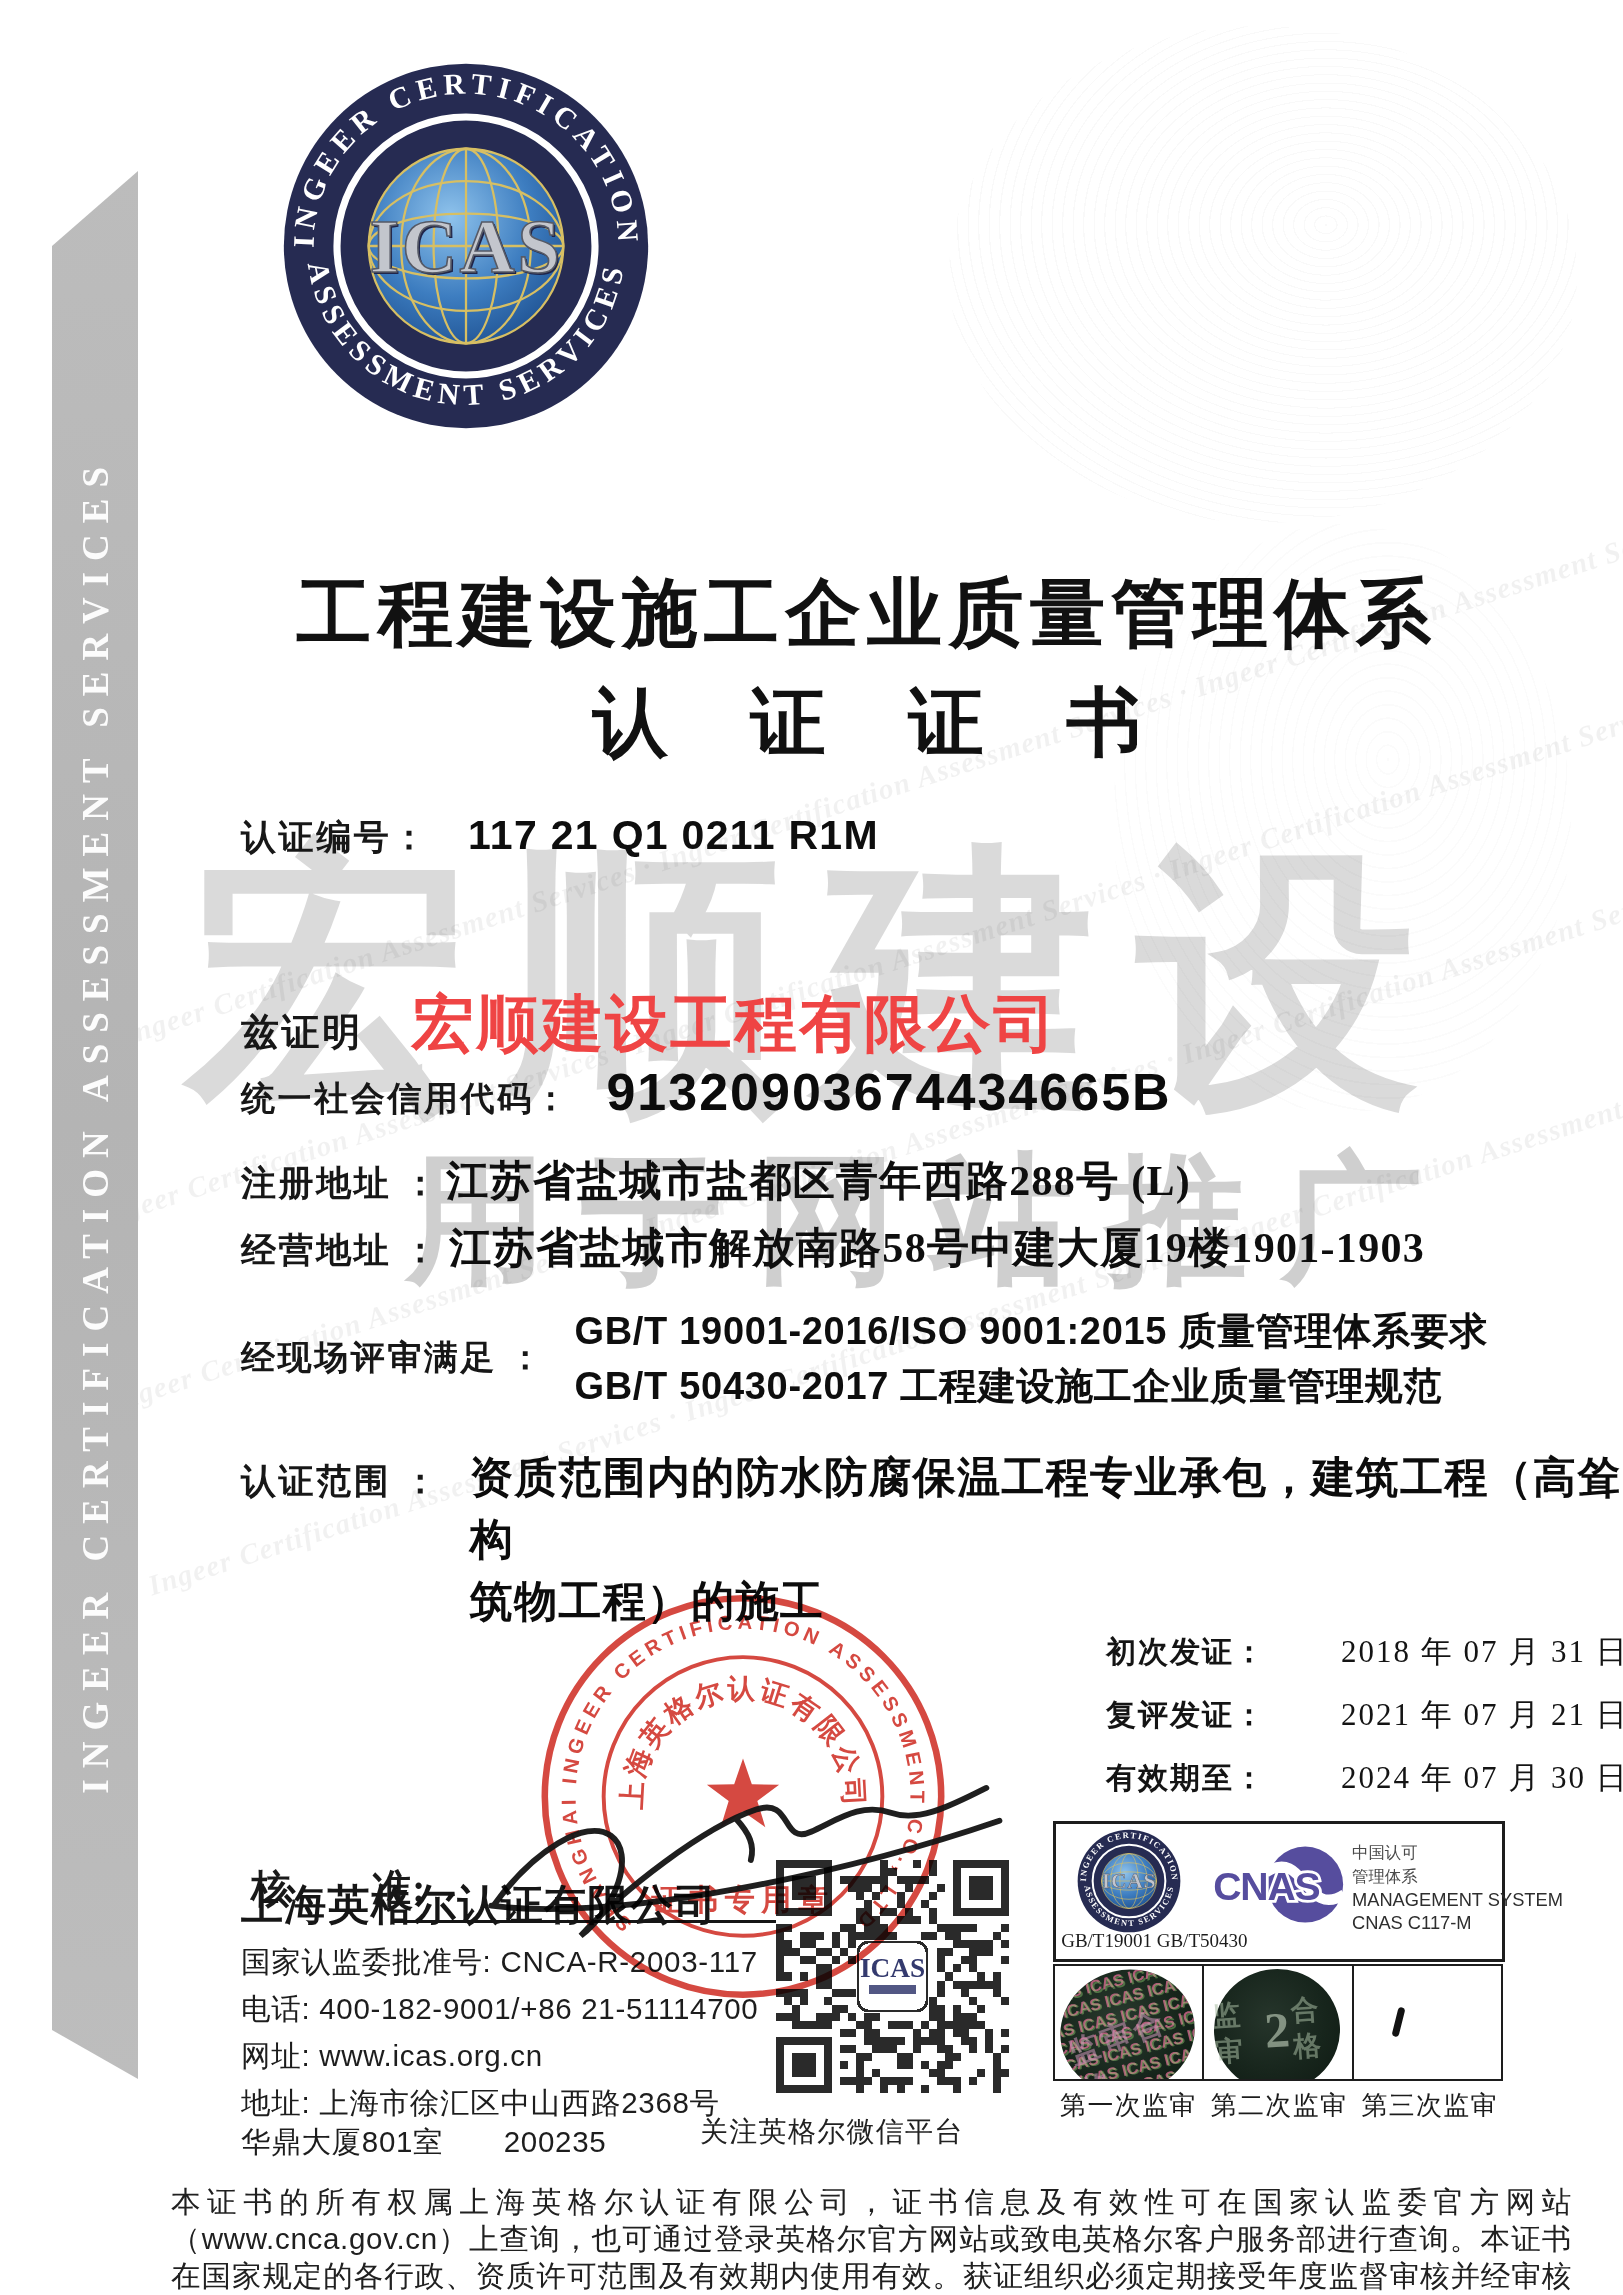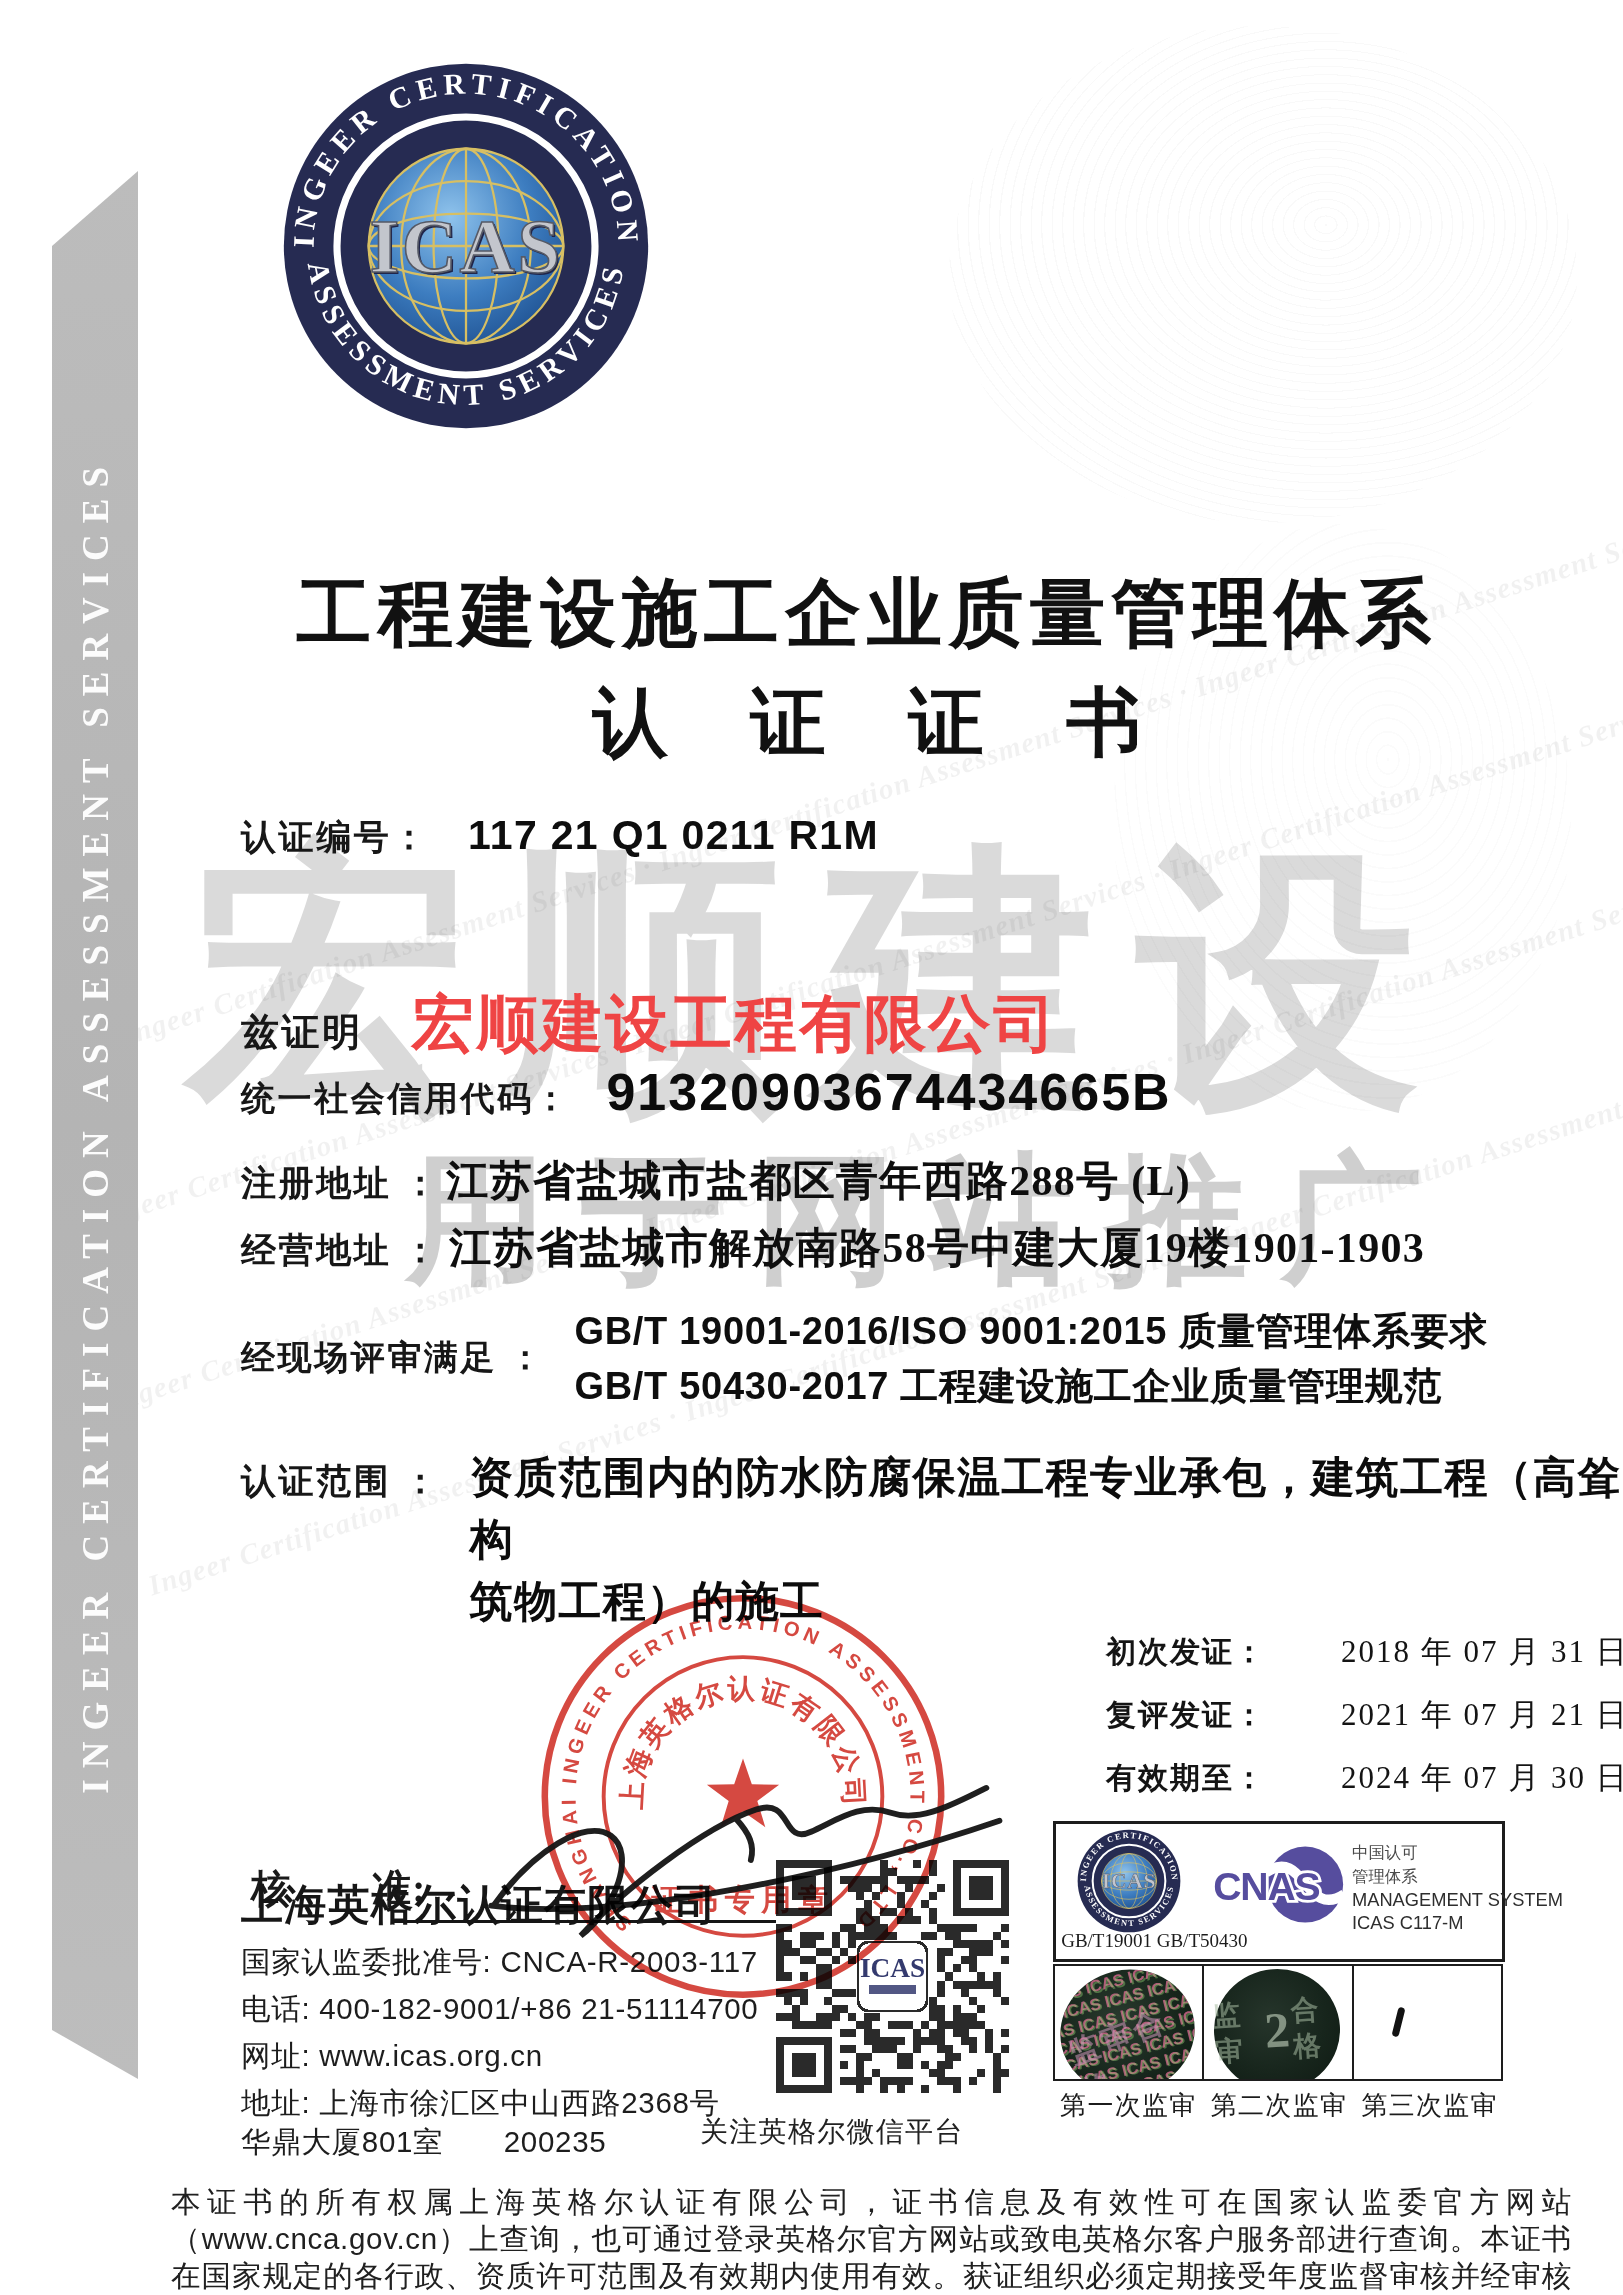--- a/index.html
+++ b/index.html
@@ -556,21 +556,21 @@
 
   <svg class="cnas-group" width="141" height="98" viewBox="0 0 230 160">
     <circle cx="152" cy="76" r="62" fill="#564d9e"></circle>
     <path d="M88,56 C152,14 152,134 216,92" stroke="#ffffff" stroke-width="17" fill="none"></path>
     <text x="2" y="102" font-family="Liberation Sans, sans-serif" font-size="64" font-weight="800" letter-spacing="-2" fill="#564d9e" stroke="#ffffff" stroke-width="9" paint-order="stroke">CNAS</text>
   </svg>
   <div class="cnas-text">
     <span class="cn">中国认可</span>
     <span class="cn">管理体系</span>
     <span class="en">MANAGEMENT SYSTEM</span>
-    <span class="en">ICAS C117-M</span>
+    <span class="en">CNAS C117-M</span>
   </div>
 </div>
 
 <div class="audit-row">
   <div class="audit-cell">
     <div class="sticker1">
       <div class="s1-text s1-pink">ICAS ICAS ICAS ICAS ICAS ICAS ICAS ICAS ICAS ICAS ICAS ICAS ICAS ICAS ICAS ICAS ICAS ICAS ICAS ICAS ICAS ICAS ICAS ICAS ICAS ICAS ICAS ICAS</div>
       <div class="s1-text s1-green">ICAS ICAS ICAS ICAS ICAS ICAS ICAS ICAS ICAS ICAS ICAS ICAS ICAS ICAS ICAS ICAS ICAS ICAS ICAS ICAS ICAS ICAS ICAS ICAS ICAS ICAS ICAS ICAS</div>
       <div class="s1-overlay">监审合格</div>
     </div>

